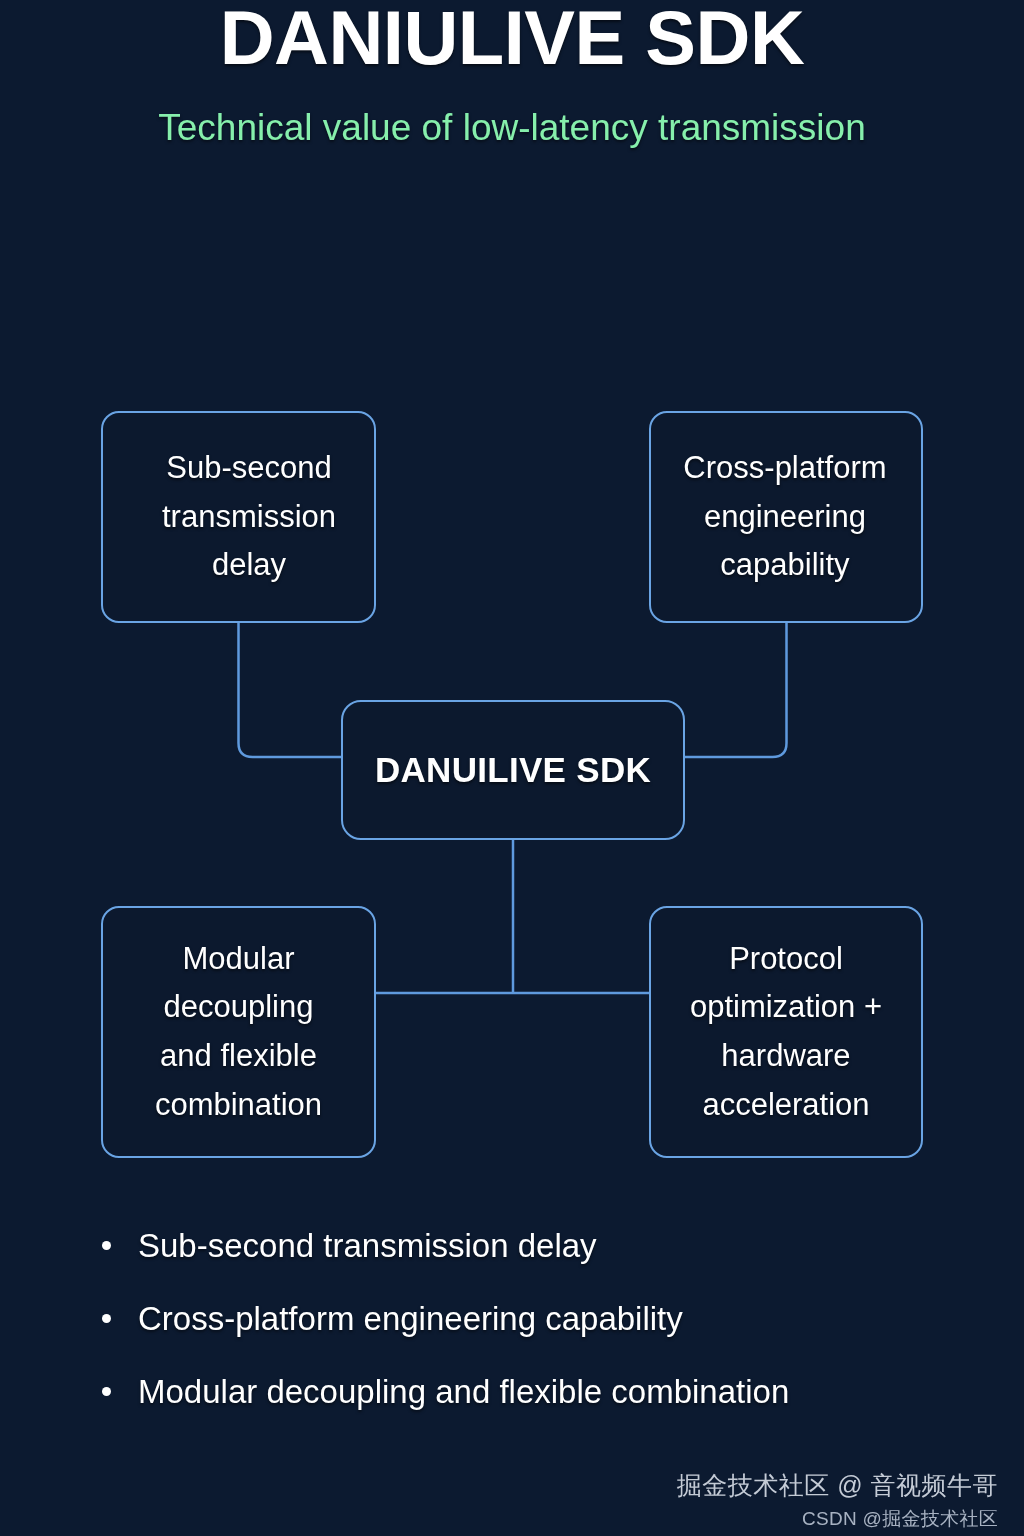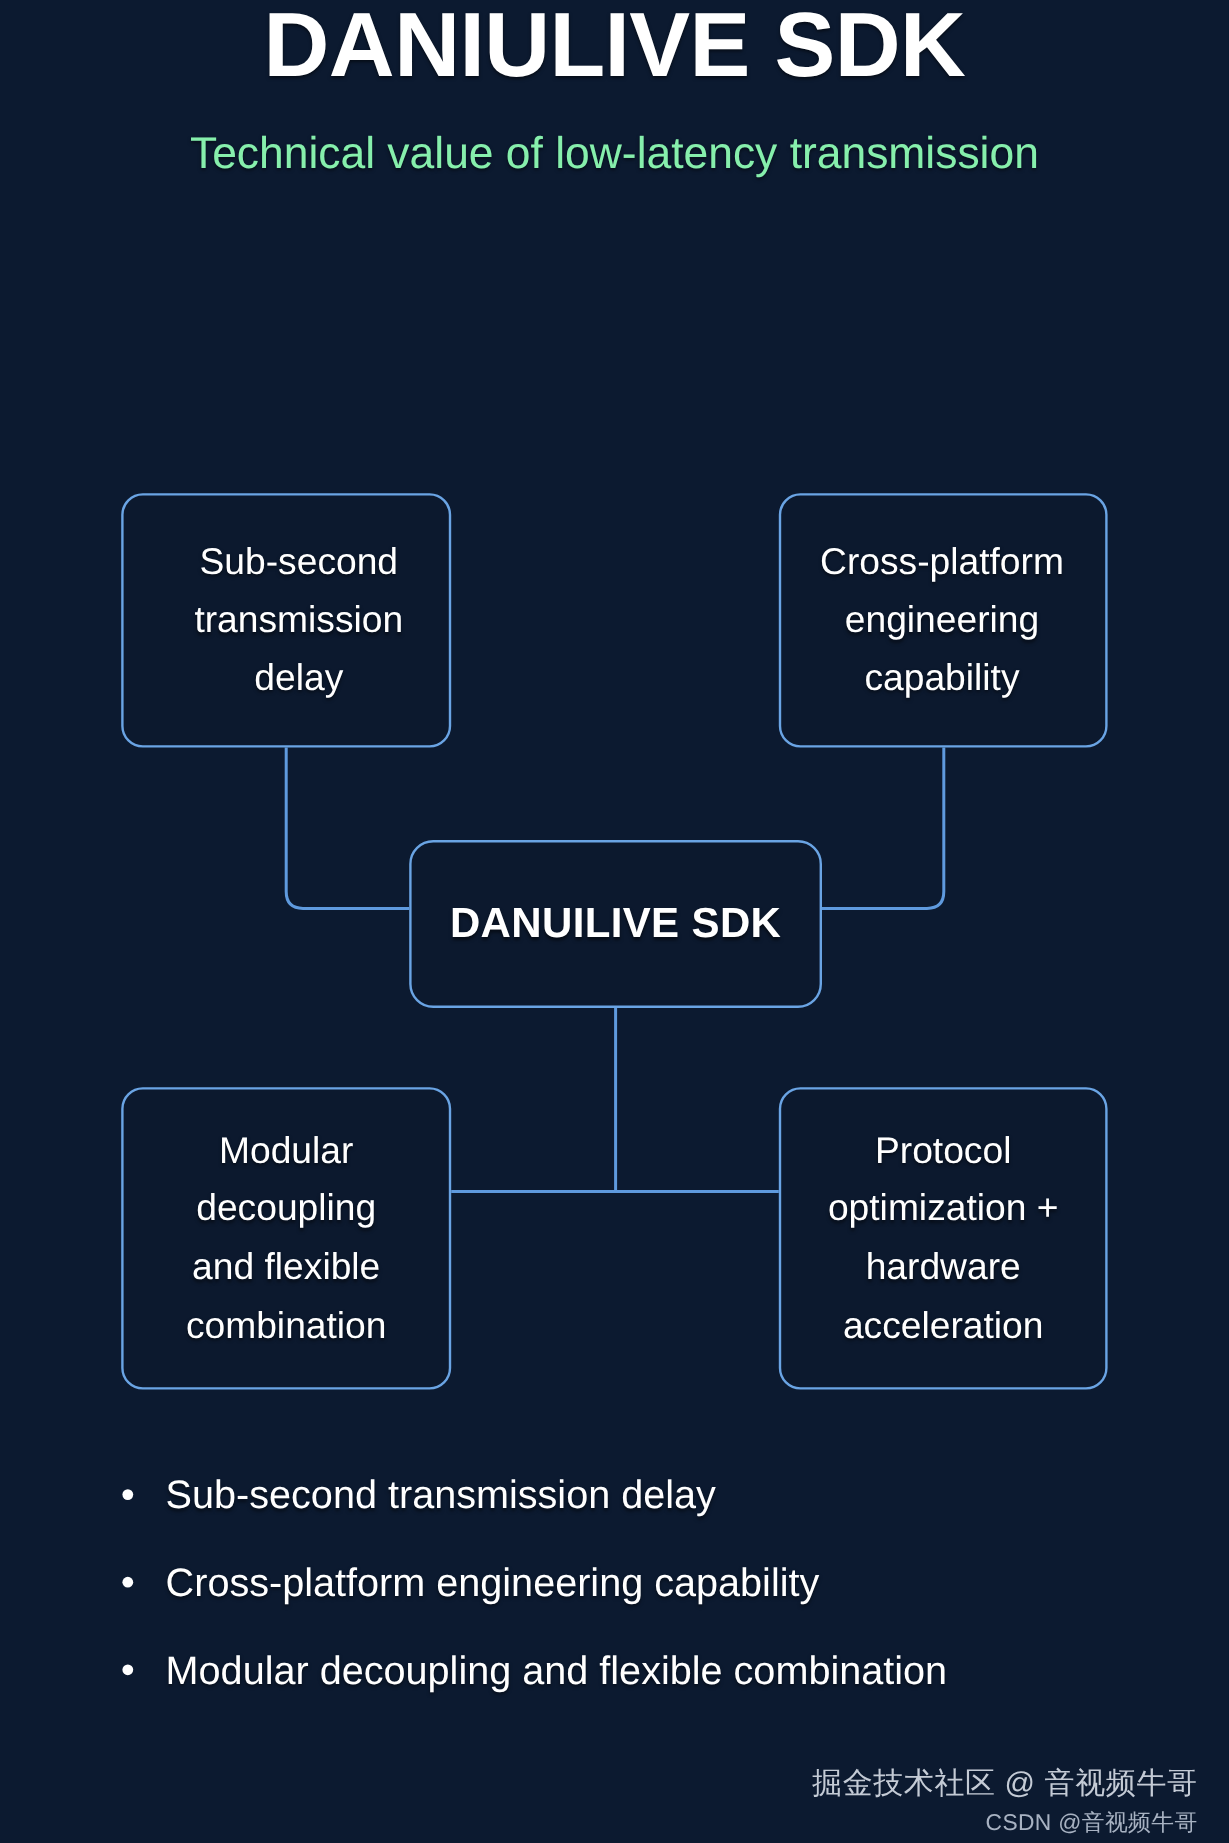--- a/index.html
+++ b/index.html
@@ -211,15 +211,15 @@
     </li>
     <li>
       <span>Cross-platform engineering capability</span>
     </li>
     <li>
       <span>Modular decoupling and flexible combination</span>
     </li>
   </ul>
 
   <div class="wm-juejin">掘金技术社区 @ 音视频牛哥</div>
-  <div class="wm-csdn">CSDN @音视频牛哥</div>
+  <div class="wm-csdn">CSDN @掘金技术社区</div>
 
 </div>
 
 </body></html>

